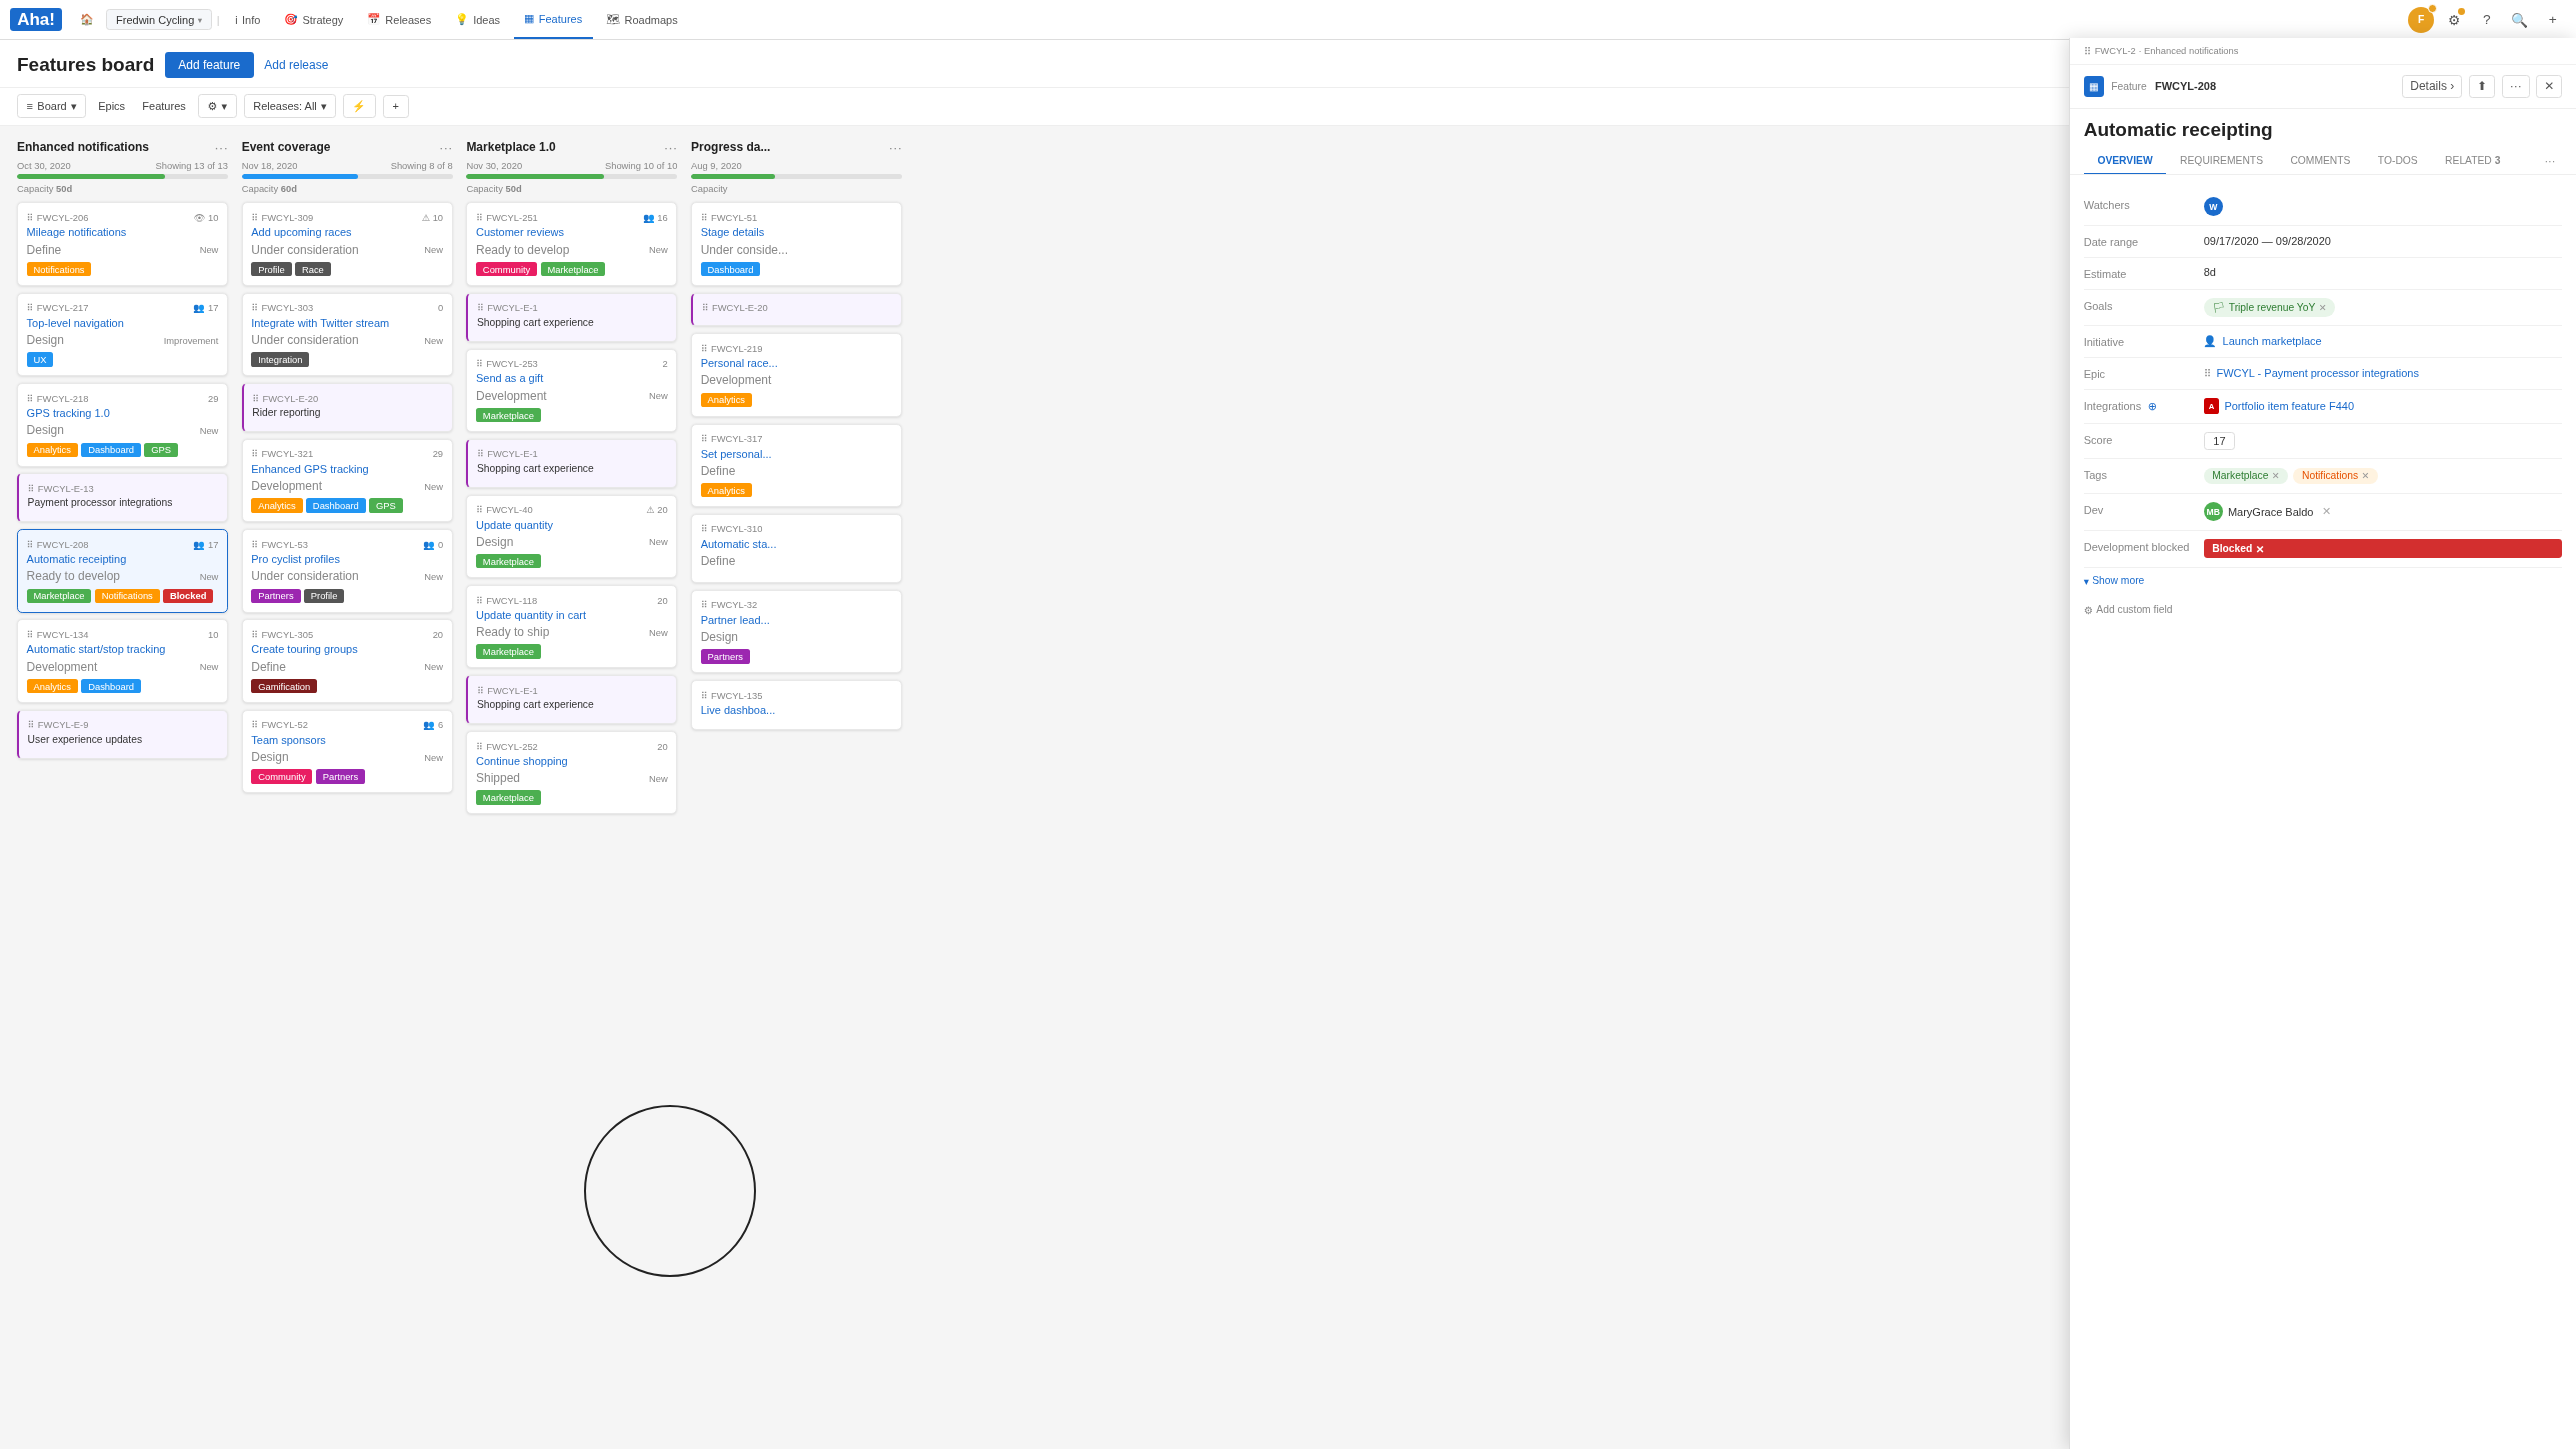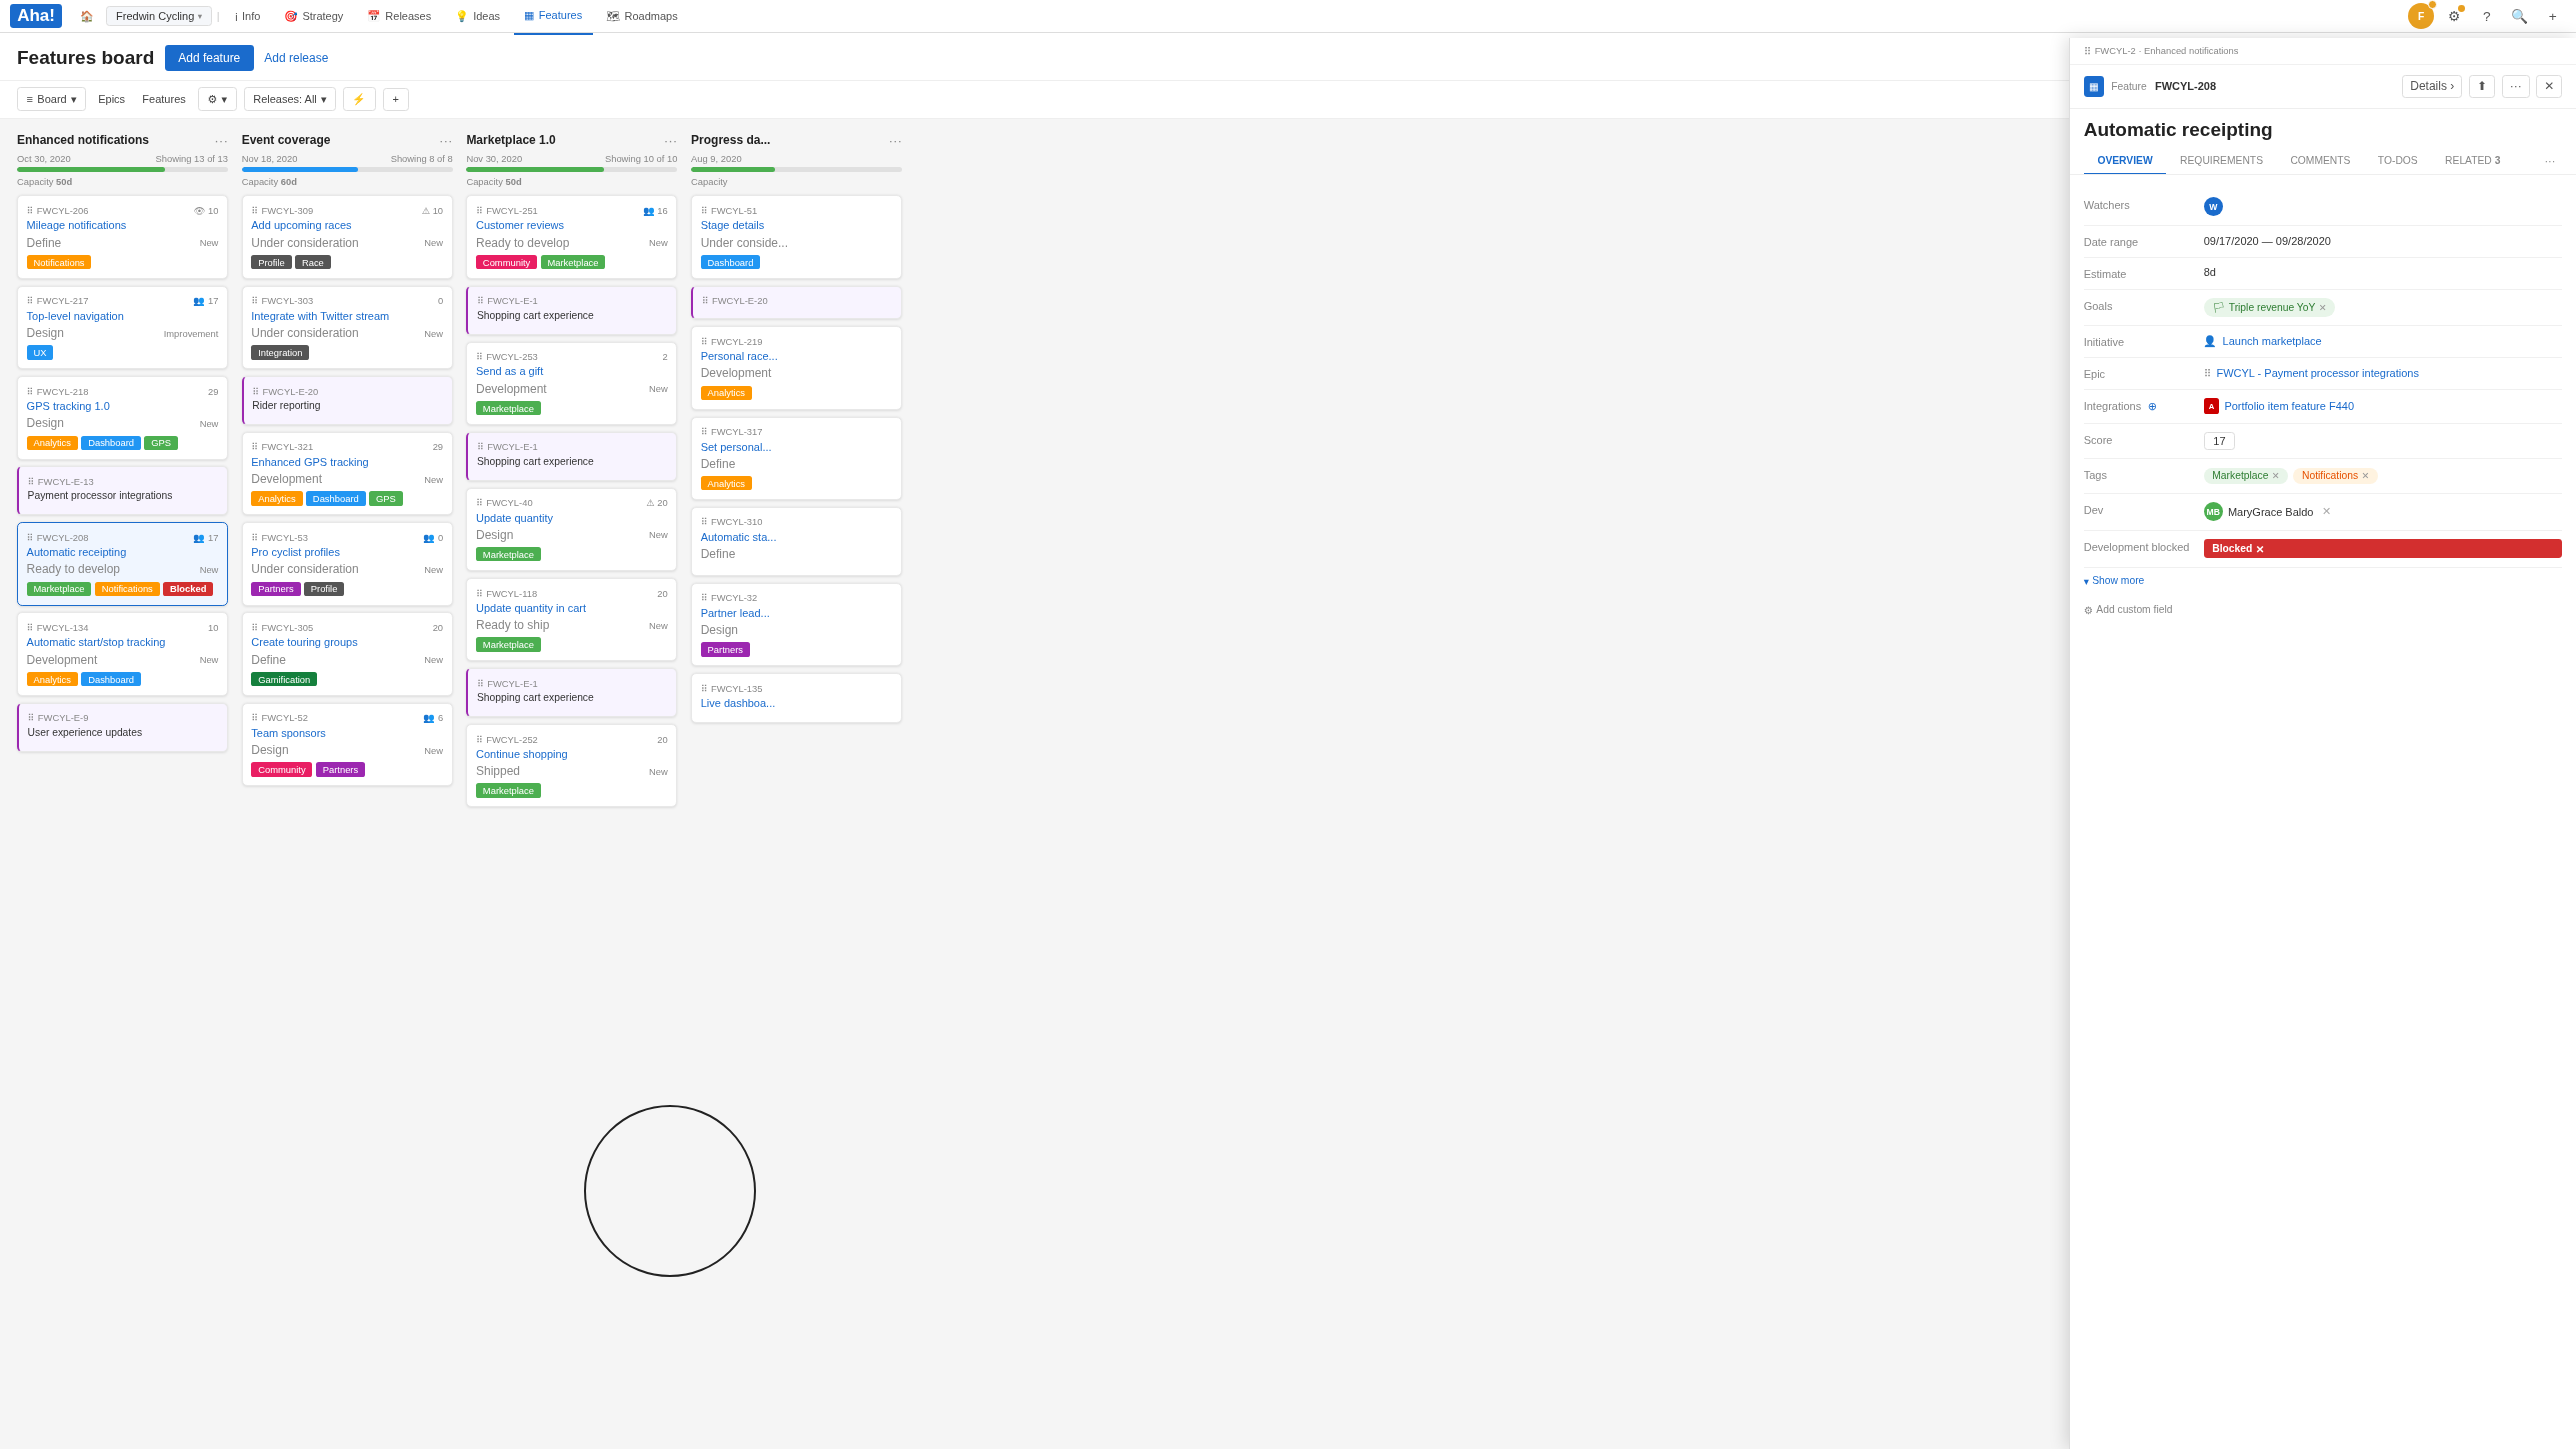--- a/index.html
+++ b/index.html
@@ -1,19 +1,19 @@
 <!DOCTYPE html>
 <html style="font-size:13.7px"><head>
   <meta charset="utf-8">
   <style>
     * { box-sizing: border-box; margin: 0; padding: 0; }
     body { font-family: -apple-system, BlinkMacSystemFont, 'Segoe UI', Arial, sans-serif; font-size: 11px; background: #f5f5f5; overflow: hidden; }
 
     
-    .top-nav { display: flex; align-items: center; background: #fff; border-bottom: 0.9px solid #ddd; height: 33px; padding: 0 10.3px; gap: 3.4px; }
+    .top-nav { display: flex; align-items: center; background: #fff; border-bottom: 0.9px solid #ddd; height: 40px; padding: 0 10.3px; gap: 3.4px; }
     .nav-logo { font-size: 17px; font-weight: bold; color: #fff; background: #1a6bcc; padding: 1.7px 6.9px; border-radius: 3.4px; margin-right: 6.9px; cursor: pointer; }
     .nav-home { padding: 5.2px 8.6px; color: #555; cursor: pointer; border-radius: 3.4px; }
     .nav-workspace { display: flex; align-items: center; gap: 3.4px; padding: 3.4px 8.6px; background: #f5f7fa; border: 0.9px solid #ddd; border-radius: 3.4px; cursor: pointer; font-size: 11px; color: #333; }
     .nav-workspace .caret { font-size: 8.6px; color: #888; }
     .nav-sep { color: #ccc; margin: 0 1.7px; }
     .nav-item { display: flex; align-items: center; gap: 4.3px; padding: 5.2px 10.3px; color: #555; cursor: pointer; border-radius: 3.4px; font-size: 11px; height: 38px; }
     .nav-item.active { color: #1a6bcc; border-bottom: 2.6px solid #1a6bcc; border-radius: 0; }
     .nav-item .icon { font-size: 11px; }
     .nav-right { margin-left: auto; display: flex; align-items: center; gap: 6.9px; }
     .nav-avatar { width: 26px; height: 26px; border-radius: 50%; background: #e8a020; display: flex; align-items: center; justify-content: center; color: #fff; font-weight: bold; font-size: 10.3px; position: relative; cursor: pointer; }
@@ -53,21 +53,21 @@
     .card-title { color: #1a6bcc; font-size: 11px; font-weight: 500; margin-bottom: 4.3px; cursor: pointer; }
     .card-status-row { display: flex; justify-content: space-between; align-items: center; margin-bottom: 5.2px; }
     .card-status { font-size: 12px; color: #888; }
     .card-type { font-size: 9.4px; color: #888; }
     .card-tags { display: flex; flex-wrap: wrap; gap: 3.4px; margin-top: 3.4px; }
     .tag { padding: 1.7px 6.9px; border-radius: 2.6px; font-size: 9.4px; font-weight: 500; }
     .tag.orange { background: #ff9800; color: #fff; }
     .tag.blue { background: #2196f3; color: #fff; }
     .tag.green { background: #4caf50; color: #fff; }
     .tag.purple { background: #9c27b0; color: #fff; }
-    .tag.teal { background: #15803d; color: #fff; }
+    .tag.teal { background: #7f1d1d; color: #fff; }
     .tag.dark { background: #555; color: #fff; }
     .tag.pink { background: #e91e63; color: #fff; }
     .blocked-badge { background: #d32f2f; color: #fff; padding: 1.7px 6.9px; border-radius: 2.6px; font-size: 9.4px; font-weight: 600; }
 
     .card-epic { background: #f8f4ff; border-left: 2.6px solid #9c27b0; }
     .card-epic .card-title { color: #333; font-size: 10.3px; }
 
     
     .detail-panel { position: fixed; right: 0; top: 38px; width: 507px; height: calc(100vh - 38px); background: #fff; border-left: 0.9px solid #ddd; box-shadow: -3.4px 0 17px rgba(0,0,0,0.15); display: flex; flex-direction: column; z-index: 100; overflow-y: auto; }
     .detail-header { display: flex; align-items: center; padding: 10.3px 13.7px; border-bottom: 0.9px solid #eee; gap: 6.9px; }

